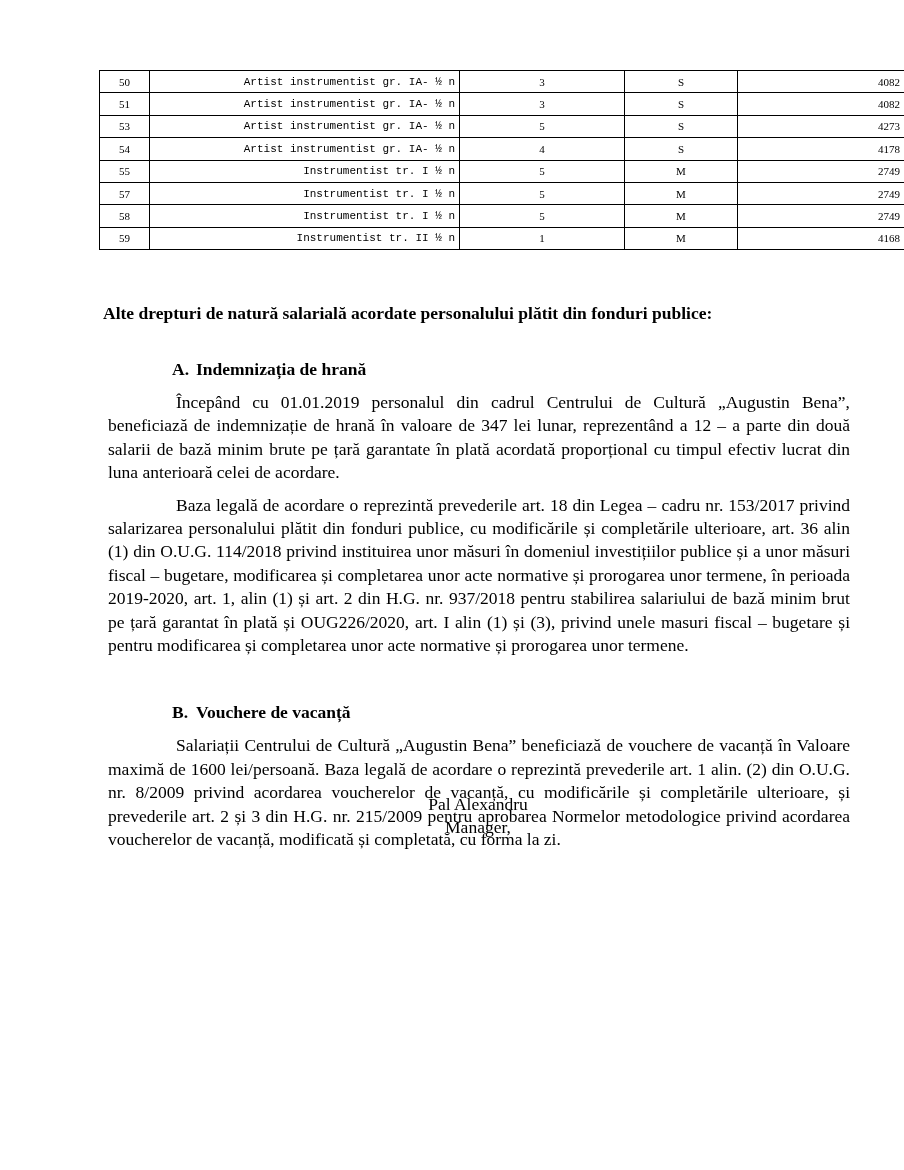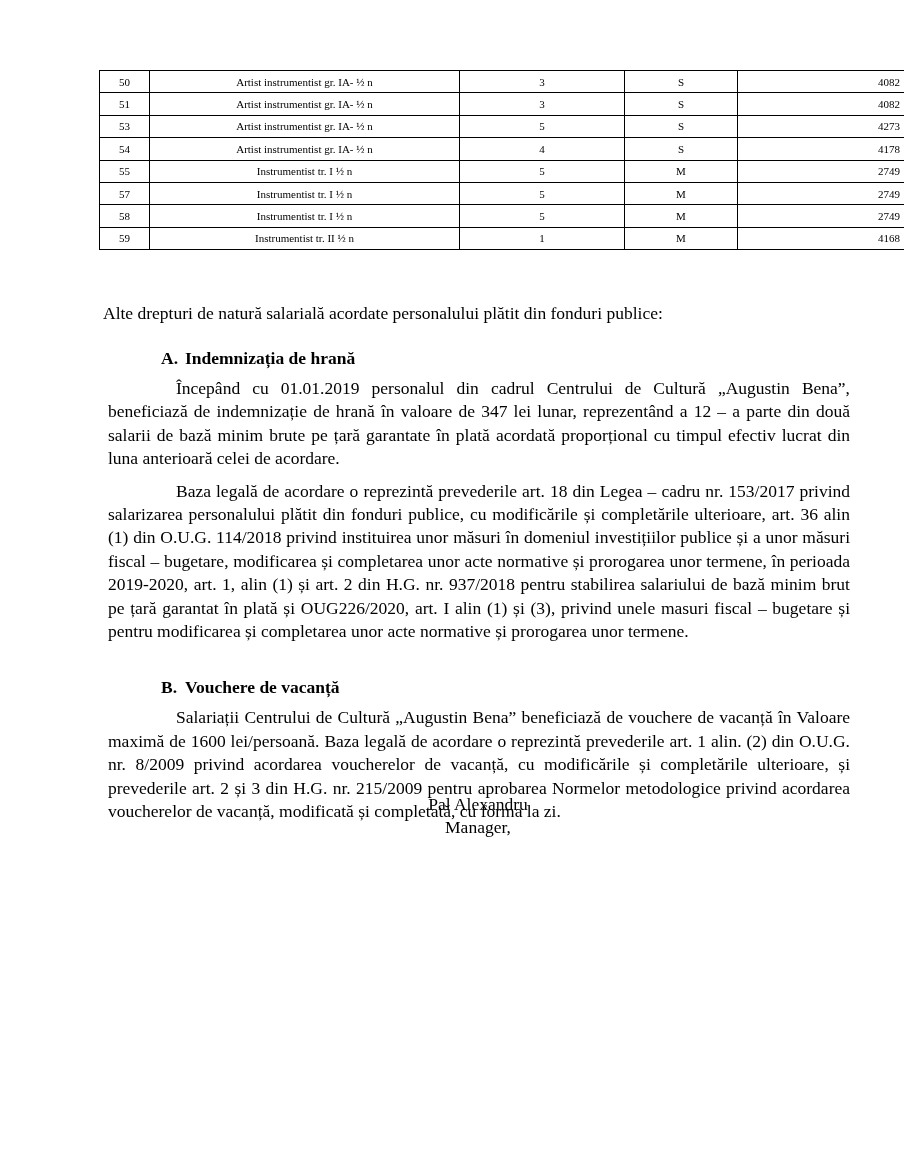--- a/index.html
+++ b/index.html
@@ -39,43 +39,43 @@
   table.salary-table td {
     border: 1px solid #000000;
     height: 21.4px;
     padding: 0 4px;
     line-height: 20px;
     vertical-align: middle;
     white-space: nowrap;
     overflow: hidden;
   }
   td.c-no      { width: 41px;  text-align: center; }
-  td.c-name    { width: 301px; text-align: center; padding-left: 9px; }
+  td.c-name    { width: 301px; text-align: right; padding-left: 9px; font-family: Liberation Mono, monospace; }
   td.c-qty     { width: 156px; text-align: center; }
   td.c-level   { width: 104px; text-align: center; }
   td.c-salary  { width: 158px; text-align: right; padding-right: 9px; }
 
   
   .content {
     position: absolute;
     left: 99px;
     top: 303px;
     width: 760px;
   }
   .bold-heading {
-    font-weight: normal;
+    font-weight: bold;
     font-size: 17.5px;
     line-height: 20px;
     margin: 0 0 0 4px;
   }
   .section-head {
     font-weight: bold;
     font-size: 17.5px;
     line-height: 20px;
-    margin: 1px;
+    margin: 12px;
     padding-left: 61px;
   }
   .section-head .letter {
     display: inline-block;
     width: 24px;
   }
   p.para {
     font-size: 17.5px;
     line-height: 23.4px;
     margin: 9px;

